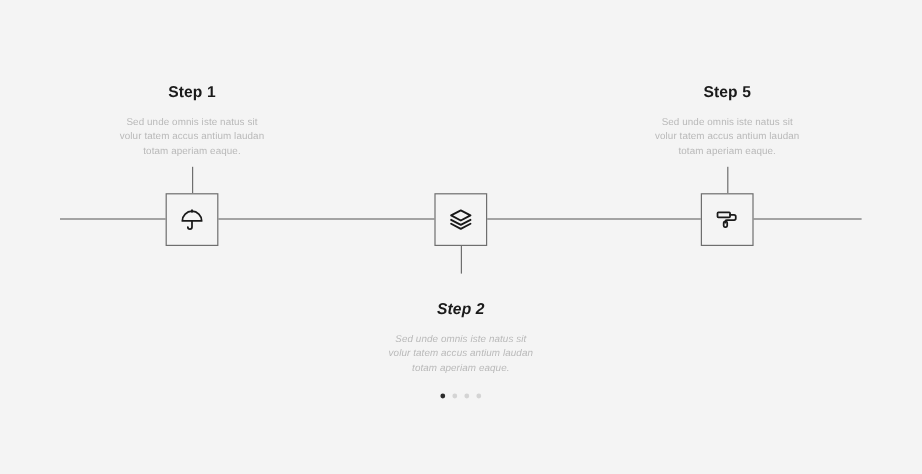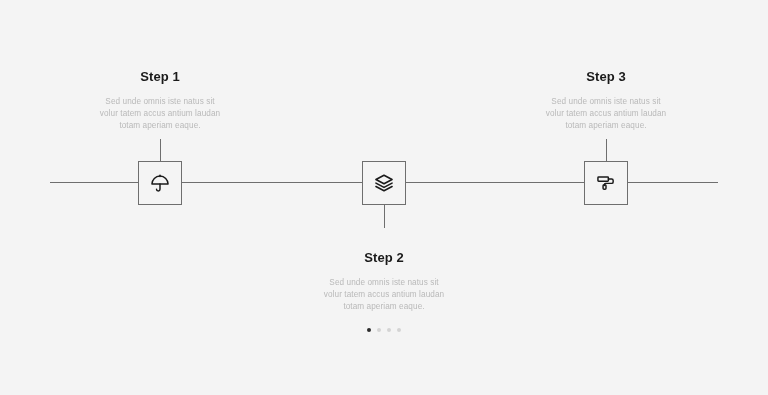--- a/index.html
+++ b/index.html
@@ -130,31 +130,31 @@
   <div class="node" style="left:362px;">
     <span class="glyph">
       <svg viewBox="0 0 24 24" fill="none" stroke="currentColor" stroke-width="1.7" stroke-linecap="round" stroke-linejoin="round">
         <path d="M12 3.6 3.2 8.2 12 12.8l8.8-4.6z"></path>
         <path d="M3.2 12.2 12 16.8l8.8-4.6"></path>
         <path d="M3.2 15.8 12 20.4l8.8-4.6"></path>
       </svg>
     </span>
   </div>
   <div class="stem stem-down" style="left:384px;"></div>
-  <div class="block" style="left:284px; top:238px;">
+  <div class="block" style="left:284px; top:238px;font-style:italic;">
     <div class="title">Step 2</div>
     <div class="desc">
       <span>Sed unde omnis iste natus sit</span>
       <span>volur tatem accus antium laudan</span>
       <span>totam aperiam eaque.</span>
     </div>
   </div>
 
   <div class="block" style="left:506px; top:57px;">
-    <div class="title">Step 3</div>
+    <div class="title">Step 5</div>
     <div class="desc">
       <span>Sed unde omnis iste natus sit</span>
       <span>volur tatem accus antium laudan</span>
       <span>totam aperiam eaque.</span>
     </div>
   </div>
   <div class="stem stem-up" style="left:606px;"></div>
   <div class="node" style="left:584px;">
     <span class="glyph">
       <svg viewBox="0 0 24 24" fill="none" stroke="currentColor" stroke-width="1.6" stroke-linecap="round" stroke-linejoin="round">

